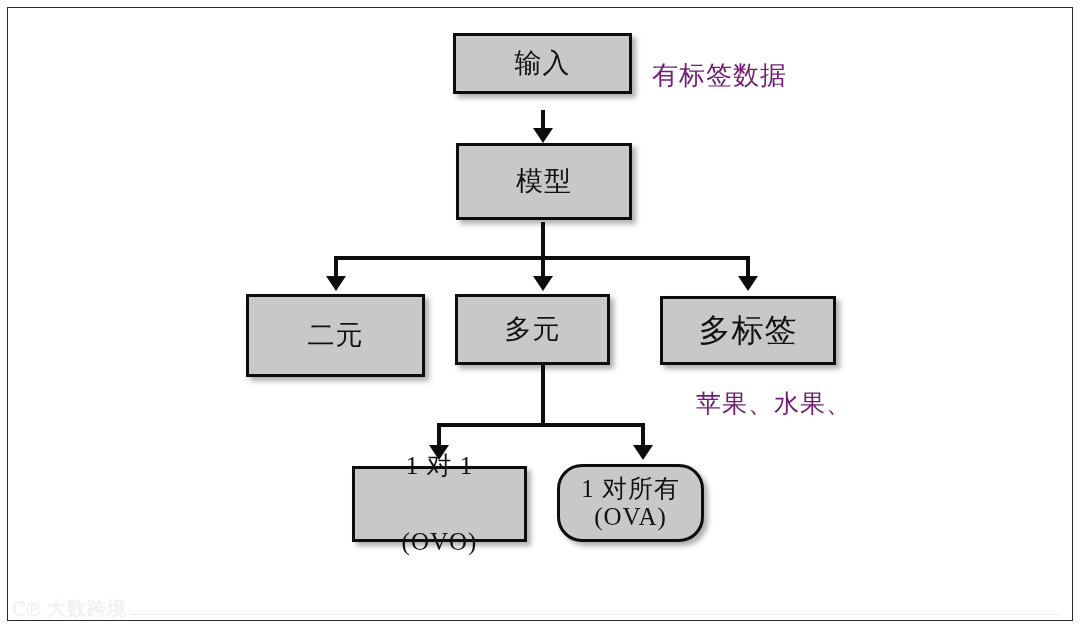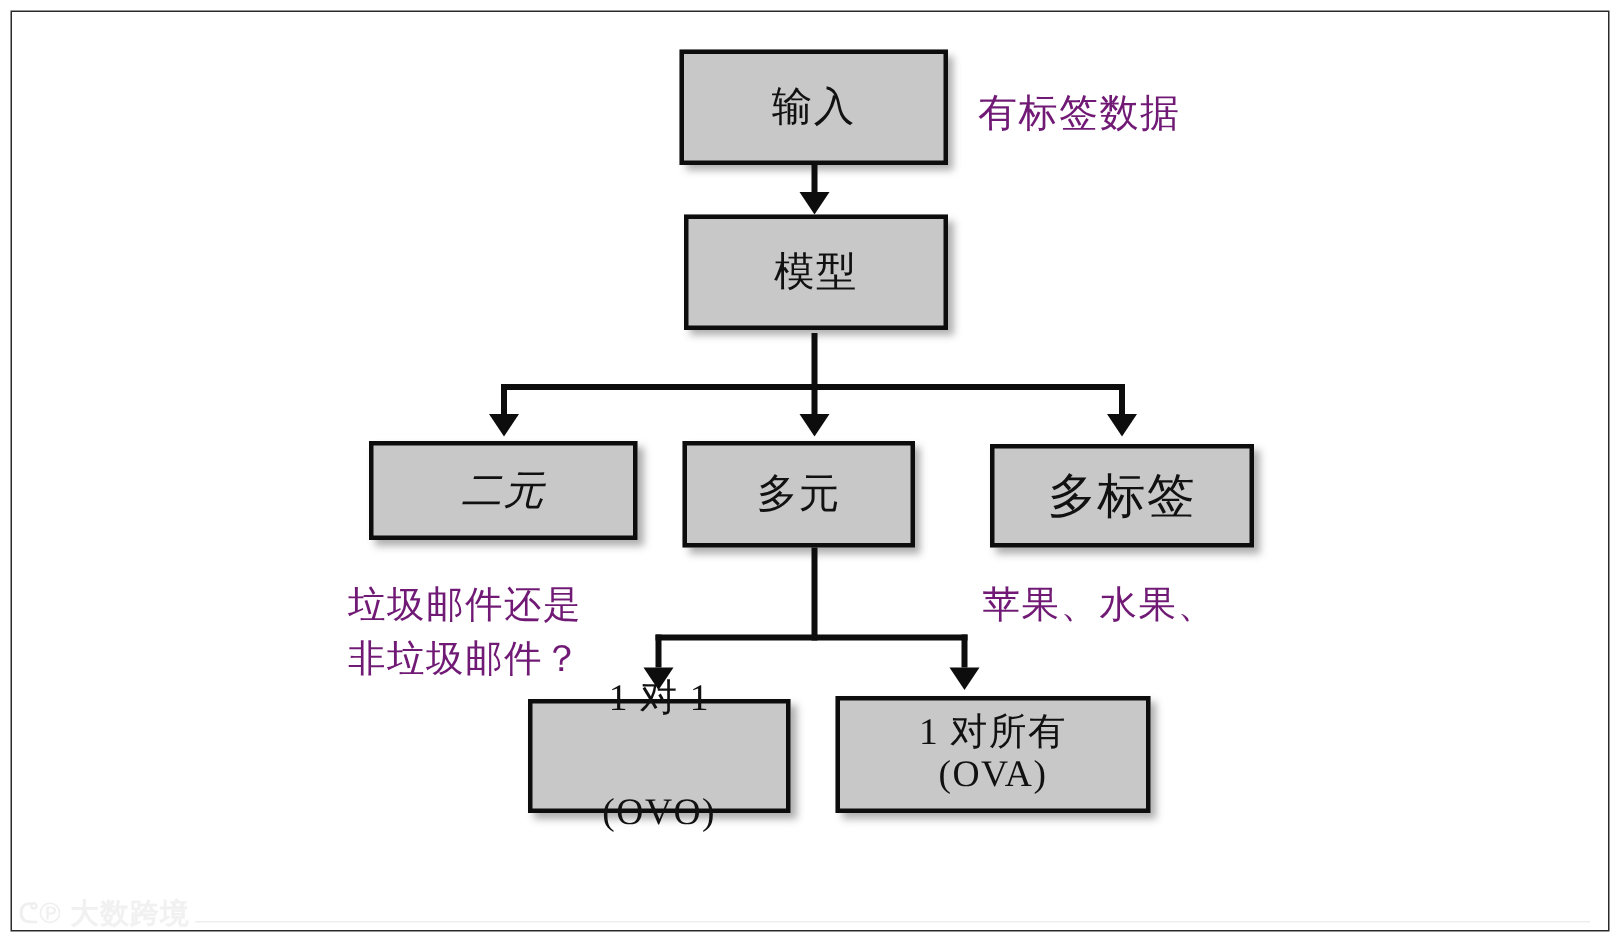--- a/index.html
+++ b/index.html
@@ -101,21 +101,21 @@
     background: #ededed;
   }
 </style>
 </head>
 <body>
 
 <div id="stage">
 
   <div id="frame"></div>
 
-  <div class="node" style="left:453px; top:33px; width:179px; height:77px; font-size:27px;">
+  <div class="node" style="left:453px; top:33px; width:179px; height:61px; font-size:27px;">
     <span class="ln">输入</span>
   </div>
 
   <div class="caption" style="left:652px; top:58px; font-size:26px;">
     <span class="ln">有标签数据</span>
   </div>
 
   <div class="vline" style="left:541px; top:110px; width:4px; height:20px;"></div>
   <div class="arrowhead" style="left:533px; top:128px;"></div>
 
@@ -125,54 +125,50 @@
 
   <div class="vline" style="left:541px; top:222px; width:4px; height:38px;"></div>
   <div class="hline" style="left:334px; top:256px; width:416px; height:4px;"></div>
   <div class="vline" style="left:334px; top:256px; width:4px; height:22px;"></div>
   <div class="vline" style="left:541px; top:256px; width:4px; height:22px;"></div>
   <div class="vline" style="left:746px; top:256px; width:4px; height:22px;"></div>
   <div class="arrowhead" style="left:326px; top:276px;"></div>
   <div class="arrowhead" style="left:533px; top:276px;"></div>
   <div class="arrowhead" style="left:738px; top:276px;"></div>
 
-  <div class="node" style="left:246px; top:294px; width:179px; height:66px; font-size:27px;font-style:italic;">
+  <div class="node" style="left:246px; top:294px; width:179px; height:83px; font-size:27px;">
     <span class="ln">二元</span>
   </div>
 
   <div class="node" style="left:455px; top:294px; width:155px; height:71px; font-size:27px;">
     <span class="ln">多元</span>
   </div>
 
   <div class="node" style="left:660px; top:296px; width:176px; height:69px; font-size:32px;">
     <span class="ln">多标签</span>
   </div>
 
-  <div class="caption" style="left:232px; top:386px; font-size:25px; text-align:left;">
-    <span class="ln">垃圾邮件还是</span>
-    <span class="ln">非垃圾邮件？</span>
-  </div>
 
-  <div class="caption" style="left:636px; top:386px; font-size:25px; text-align:right; width:175px;">
+  <div class="caption" style="left:696px; top:386px; font-size:25px; text-align:left; width:175px;">
     <span class="ln">苹果、水果、</span>
   </div>
 
   <div class="vline" style="left:541px; top:365px; width:4px; height:62px;"></div>
   <div class="hline" style="left:437px; top:423px; width:208px; height:4px;"></div>
   <div class="vline" style="left:437px; top:423px; width:4px; height:22px;"></div>
   <div class="vline" style="left:641px; top:423px; width:4px; height:22px;"></div>
   <div class="arrowhead" style="left:429px; top:445px;"></div>
   <div class="arrowhead" style="left:633px; top:445px;"></div>
 
   <div class="node" style="left:352px; top:466px; width:175px; height:76px; font-size:25px;gap:48px;">
     <span class="ln">1 对 1</span>
     <span class="ln">(OVO)</span>
   </div>
 
-  <div class="node" style="left:557px; top:464px; width:210px; height:78px; font-size:25px;">
+  <div class="node" style="left:557px; top:464px; width:147px; height:78px; font-size:25px;border-radius:25px;">
     <span class="ln">1 对所有</span>
     <span class="ln">(OVA)</span>
   </div>
 
 
   <div id="watermark">
     <span class="wm-mark">ᕦ℗</span>
     <span class="wm-text">大数跨境</span>
   </div>
   <div id="wm-rule"></div>

